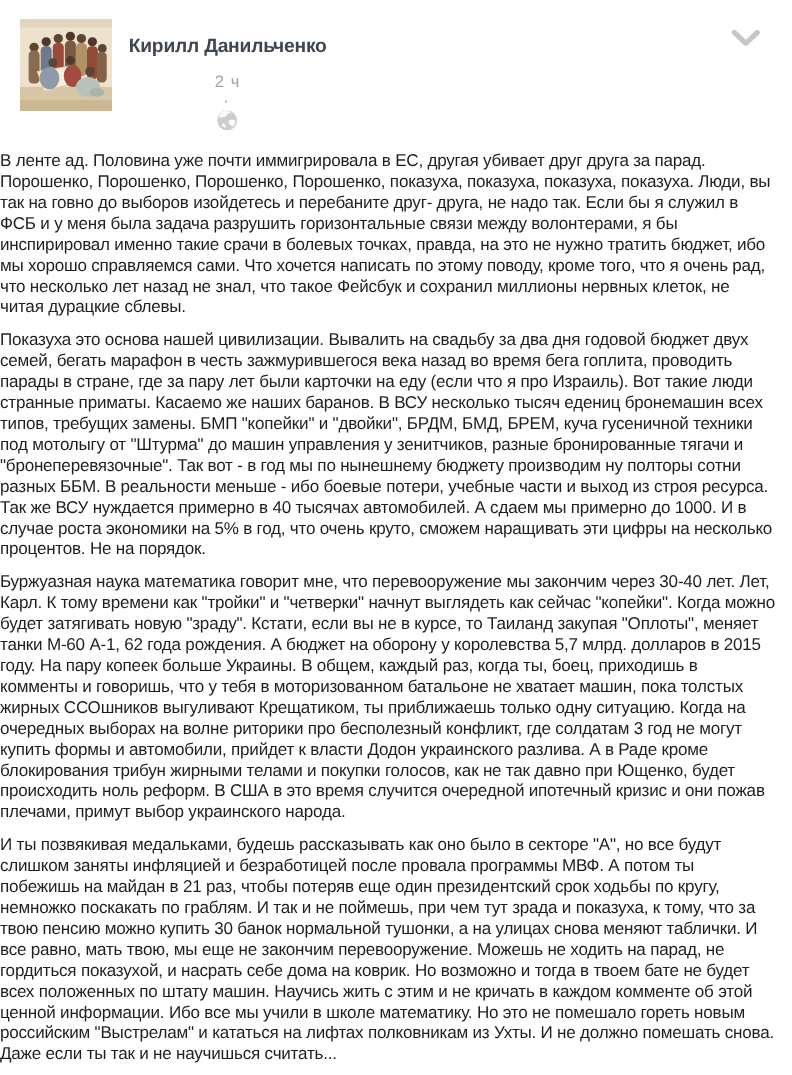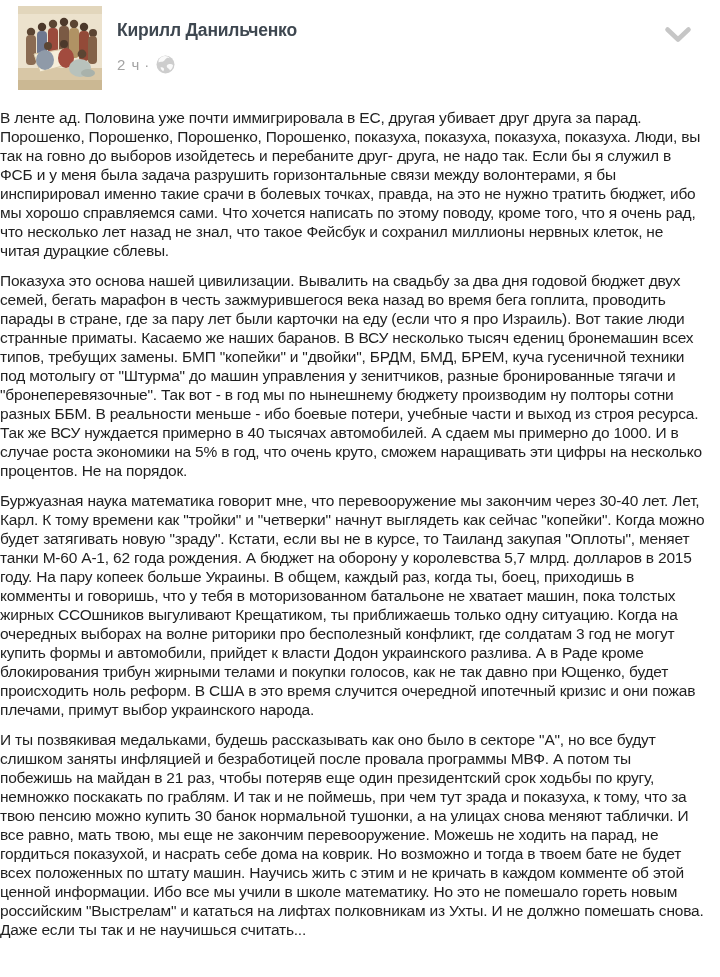--- a/index.html
+++ b/index.html
@@ -15,21 +15,21 @@
     width:720px;height:977px;
     overflow:hidden;
     font-family:"Liberation Sans","DejaVu Sans",sans-serif;
     background:var(--bg);
     position:relative;
   }
   .post{width:100%;height:100%;}
   .post-header{
     display:flex;
     align-items:flex-start;
-    padding:6px 14px 0 18px;
+    padding:17px 14px 0 18px;
     position:relative;
   }
   .avatar{
     width:84px;height:84px;
     flex:0 0 84px;
     overflow:hidden;
     cursor:pointer;
   }
   .avatar svg{display:block;}
   .header-info{
@@ -43,20 +43,21 @@
     letter-spacing:-0.2px;
     cursor:pointer;
   }
   .meta{
     margin-top:14px;
     display:flex;
     align-items:center;
     font-size:15px;
     color:var(--meta-color);
     letter-spacing:1px;
+    flex-direction:column;
   }
   .meta .dot{margin:0 6px 0 4px;}
   .meta .globe{display:inline-flex;align-items:center;}
   .chevron{
     position:absolute;
     top:26px;right:28px;
     width:28px;height:20px;
     cursor:pointer;
   }
   .post-body{

